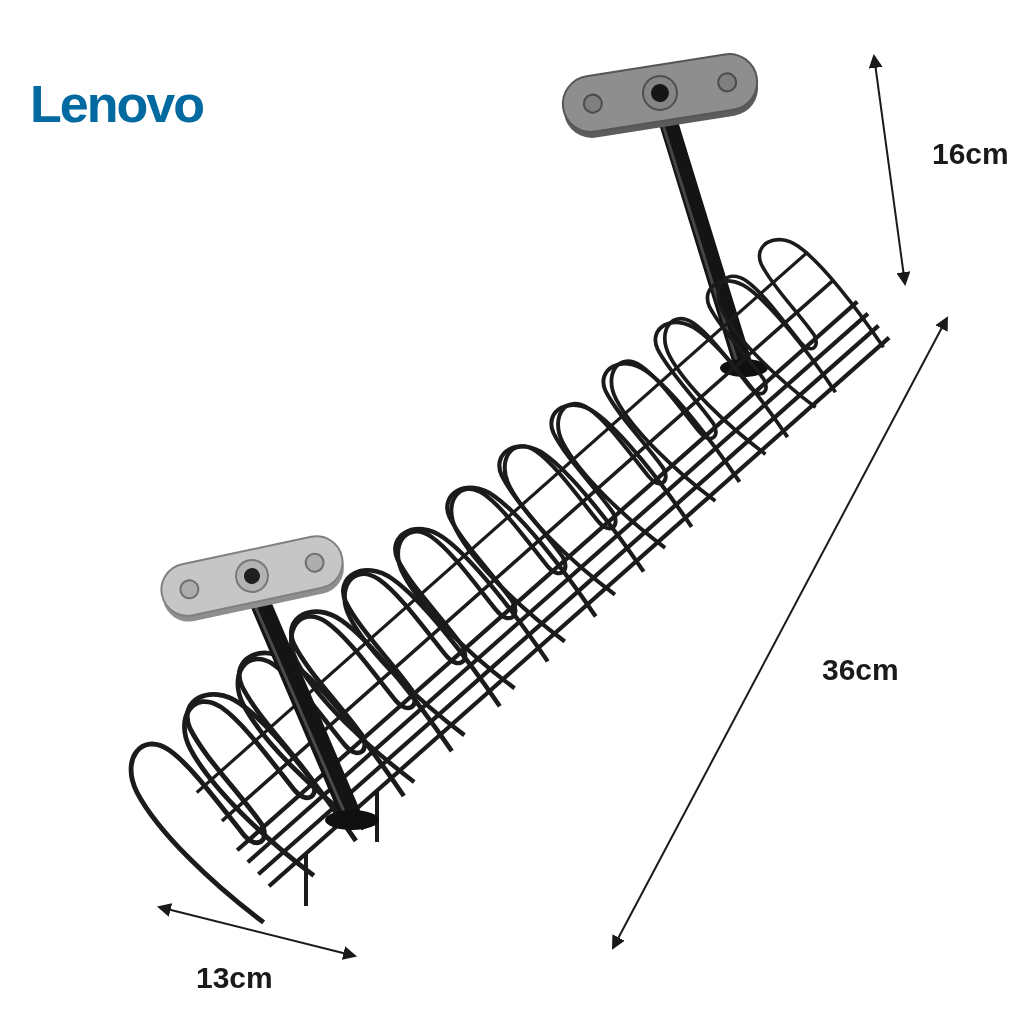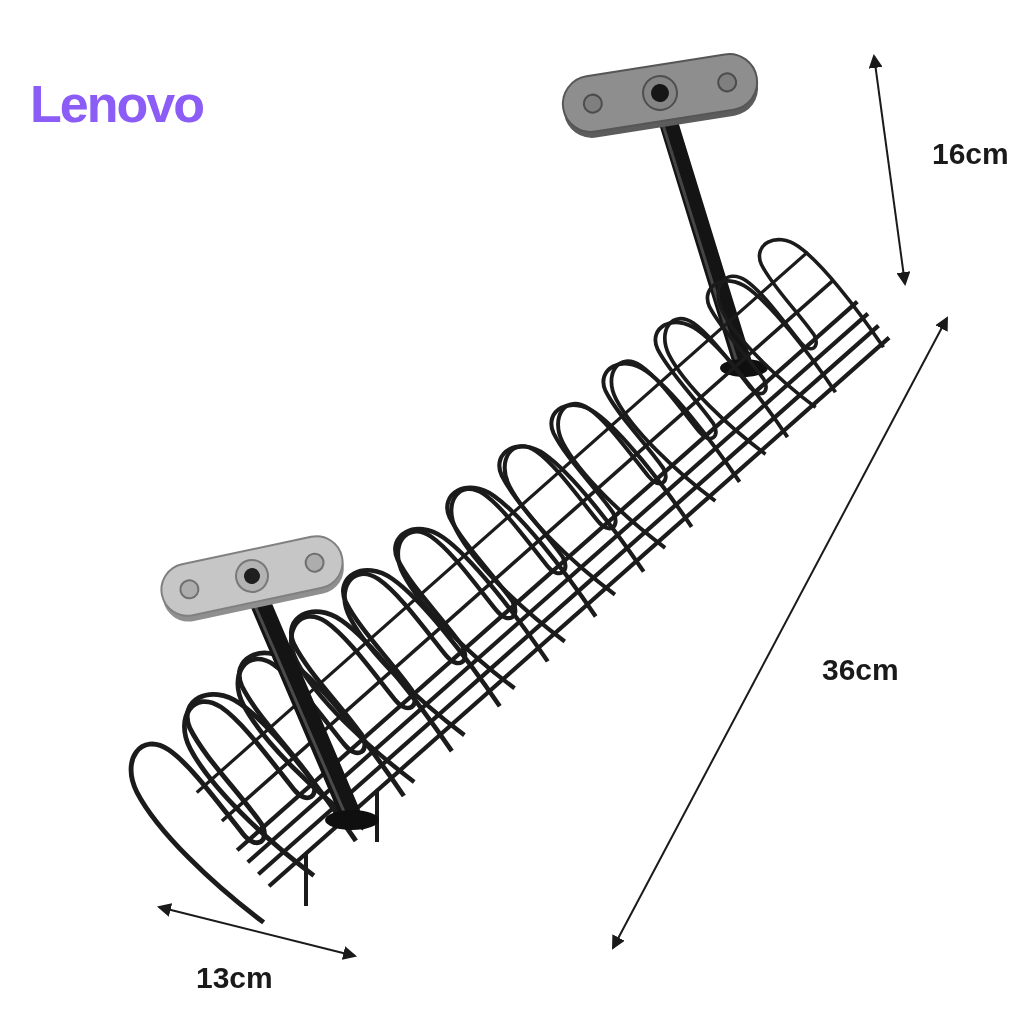--- a/index.html
+++ b/index.html
@@ -9,21 +9,21 @@
     background:#ffffff;
     overflow:hidden;
     font-family:"Liberation Sans", sans-serif;
   }
   .logo{
     position:absolute;
     left:30px;top:78px;
     font-size:52px;
     font-weight:bold;
     letter-spacing:-2px;
-    color:#8b5cf6;
+    color:#0369a1;
     line-height:1;
     user-select:none;
   }
   svg{position:absolute;left:0;top:0;}
   .dim-label{
     font-family:"Liberation Sans", sans-serif;
     font-size:30px;
     font-weight:bold;
     fill:#1a1a1a;
   }

